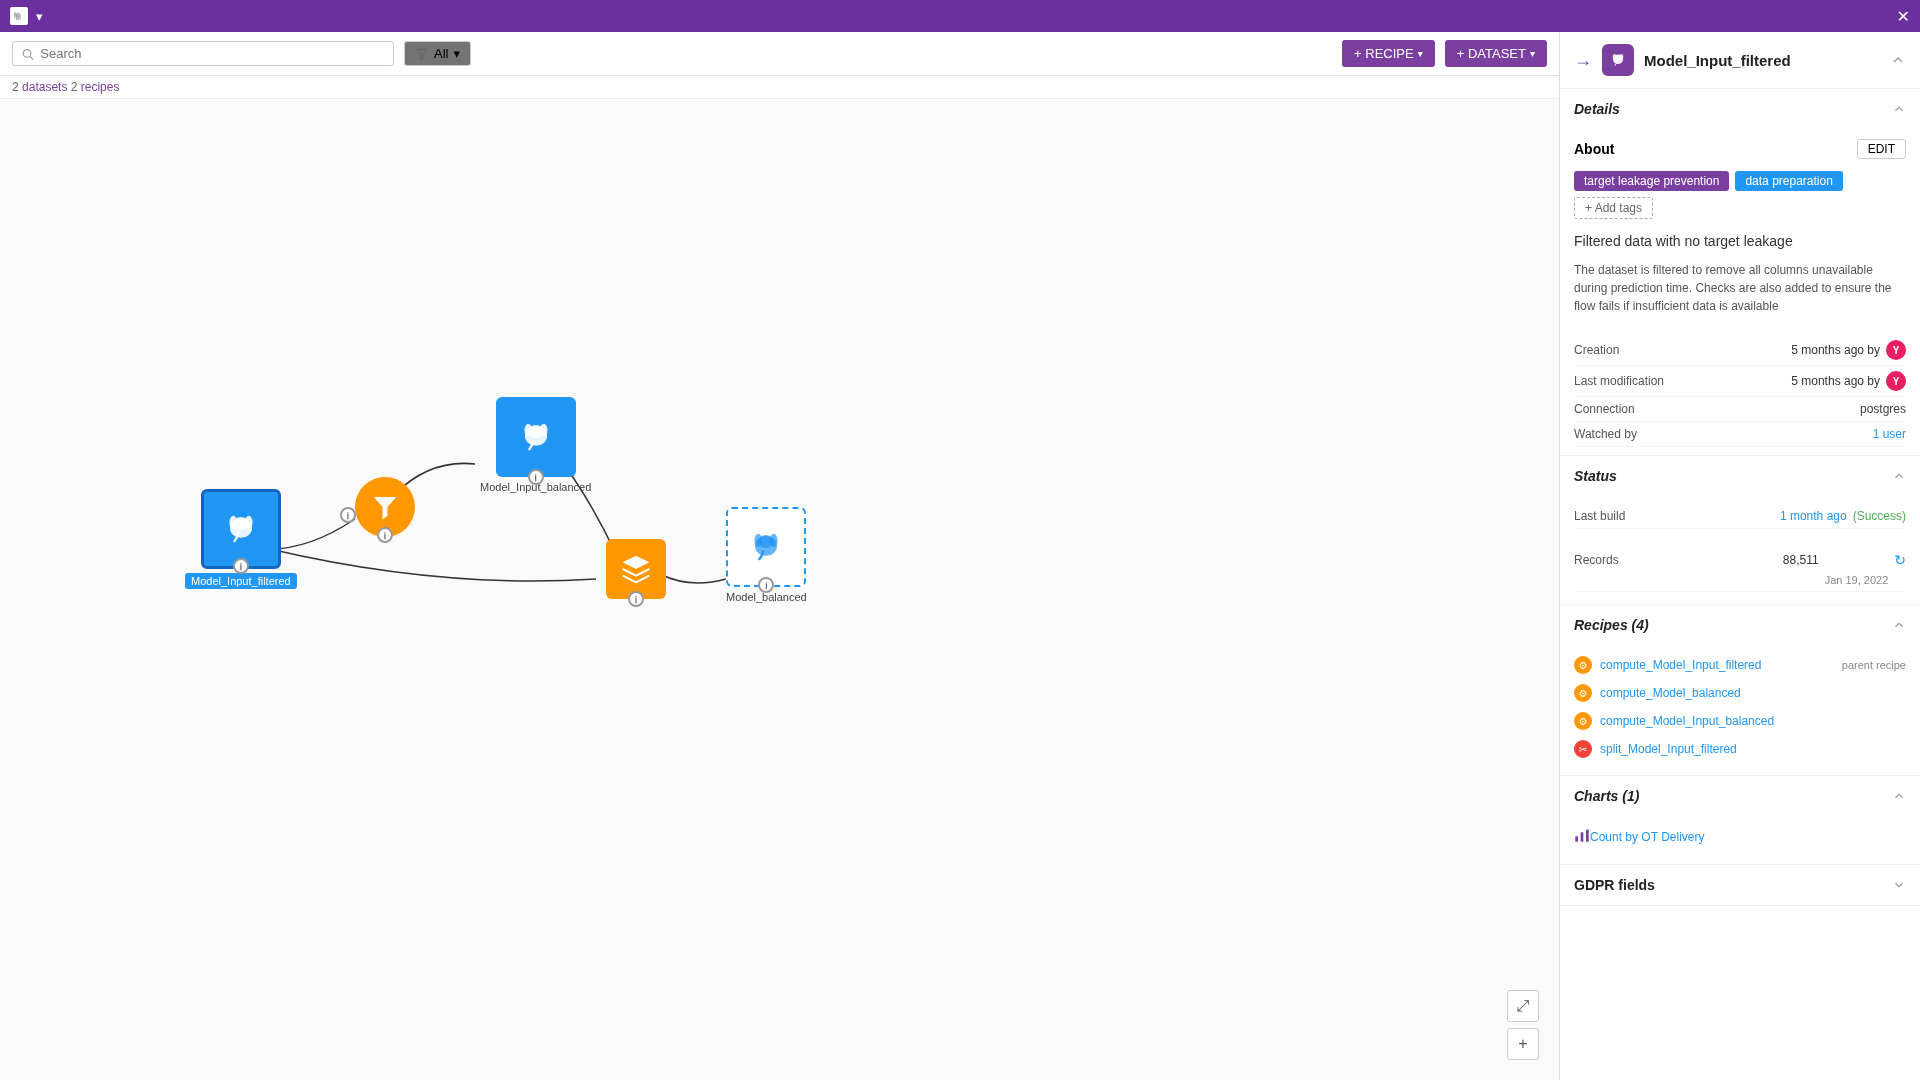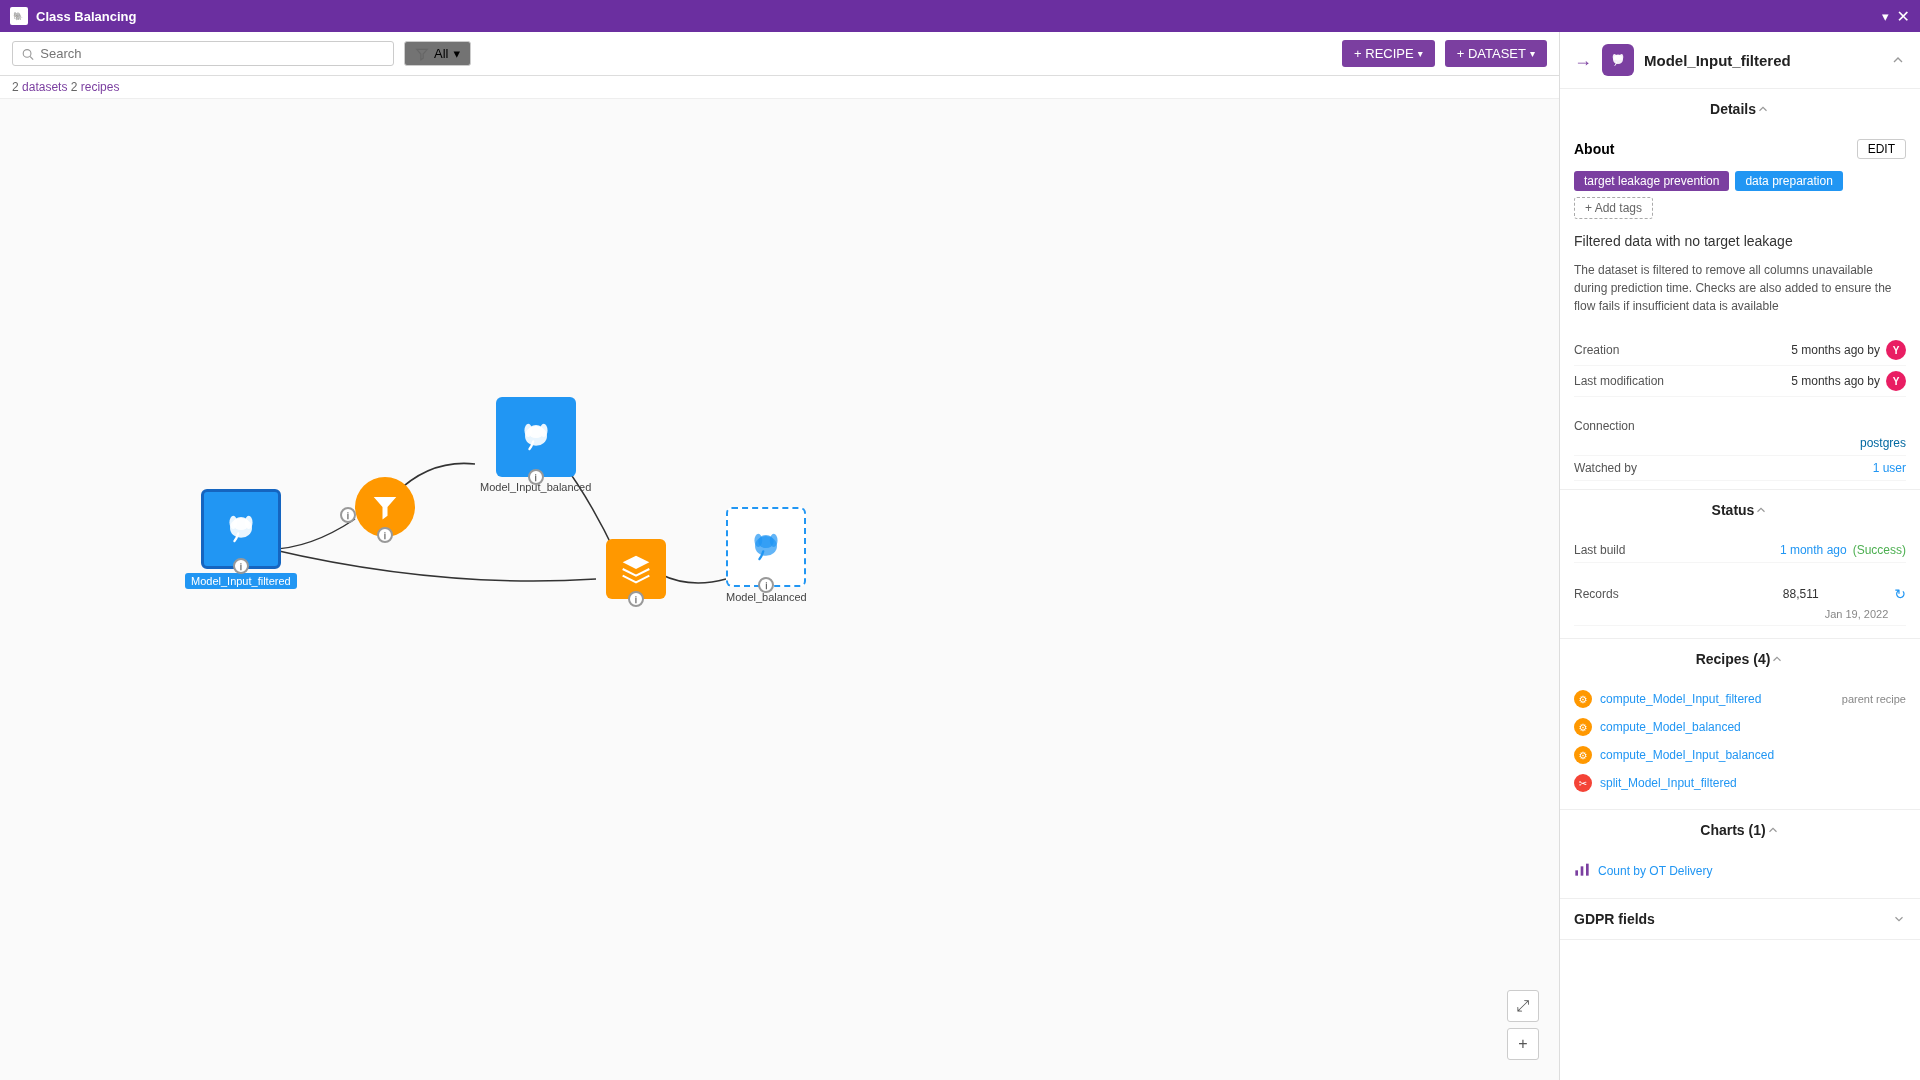--- a/index.html
+++ b/index.html
@@ -117,22 +117,22 @@
       display: flex; align-items: center; padding: 12px 14px;
       border-bottom: 1px solid #eee; gap: 10px; background: #fff; position: sticky; top: 0; z-index: 10;
     }
     .rp-nav-arrow { color: #7b3fa0; cursor: pointer; font-size: 18px; }
     .rp-icon { width: 32px; height: 32px; background: #7b3fa0; border-radius: 6px; display: flex; align-items: center; justify-content: center; color: white; font-size: 16px; }
     .rp-title { font-size: 15px; font-weight: 600; color: #222; flex: 1; }
 
     
     .rp-section { border-bottom: 1px solid #eee; }
     .rp-section-header {
-      display: flex; align-items: center; justify-content: center;
-      padding: 12px 14px; cursor: pointer;
+      display: flex; align-items: center; justify-content: space-between;
+      padding: 12px 14px; cursor: pointer; font-style: italic;
     }
     .rp-section-title { font-size: 14px; font-weight: 600; color: #222; }
 
     
     .about-header { display: flex; align-items: center; justify-content: space-between; padding: 10px 14px 6px 14px; }
     .about-title { font-weight: 600; font-size: 14px; }
     .edit-btn { border: 1px solid #ccc; border-radius: 3px; padding: 2px 10px; font-size: 12px; cursor: pointer; background: white; }
 
     .tags-row { display: flex; flex-wrap: wrap; gap: 6px; padding: 6px 14px; }
     .tag { padding: 3px 10px; border-radius: 3px; font-size: 12px; color: white; }
@@ -165,39 +165,38 @@
     .recipes-list { padding: 6px 14px 12px 14px; }
     .recipe-item { display: flex; align-items: center; gap: 8px; padding: 5px 0; }
     .recipe-icon { width: 18px; height: 18px; border-radius: 50%; display: flex; align-items: center; justify-content: center; font-size: 10px; color: white; }
     .recipe-icon.orange { background: #ff9800; }
     .recipe-icon.red { background: #f44336; }
     .recipe-link { color: #2196f3; text-decoration: none; font-size: 12px; flex: 1; }
     .recipe-badge { font-size: 11px; color: #888; margin-left: auto; }
 
     
     .charts-list { padding: 6px 14px 12px 14px; }
-    .chart-item { display: flex; align-items: center; gap: 8px; padding: 5px 0; }
+    .chart-item { display: flex; align-items: center; padding: 5px 0; }
     .chart-icon { color: #7b3fa0; font-size: 16px; }
     .chart-link { color: #2196f3; font-size: 12px; text-decoration: none; }
 
     
     .gdpr-section-header { display: flex; align-items: center; justify-content: space-between; padding: 12px 14px; cursor: pointer; }
     .gdpr-title { font-size: 14px; font-weight: 600; color: #222; }
   </style>
 </head>
 <body>
 
 <div class="title-bar">
   <div class="title-bar-icon">
     <svg width="14" height="14" viewBox="0 0 24 24" fill="#6b2fa0">
         <rect width="24" height="24" rx="3" fill="#fff"></rect>
         <text x="2" y="17" font-size="14">🐘</text>
       </svg>
   </div>
-  <span class="title-bar-title">Class Balancing</span>
   <span class="title-bar-dropdown">▾</span>
   <span class="title-bar-close" style="margin-left:auto;">✕</span>
 </div>
 
 <div class="main-layout">
 
   <div class="flow-panel">
 
     <div class="toolbar">
       <div class="search-box">
@@ -370,21 +369,21 @@
         </div>
         <div class="meta-row">
           <span class="meta-label">Last modification</span>
           <span class="meta-value">
             <span>5 months ago by</span>
             <div class="user-avatar">Y</div>
           </span>
         </div>
         <div class="meta-row">
           <span class="meta-label">Connection</span>
-          <a class="meta-value" style="color:#0369a1;margin-top:34px;">postgres</a>
+          <a class="meta-value" style="color:#404040;">postgres</a>
         </div>
         <div class="meta-row">
           <span class="meta-label">Watched by</span>
           <span class="meta-value blue" style="color:#2196f3;">1 user</span>
         </div>
       </div>
     </div>
 
     <div class="rp-section">
       <div class="rp-section-header">

